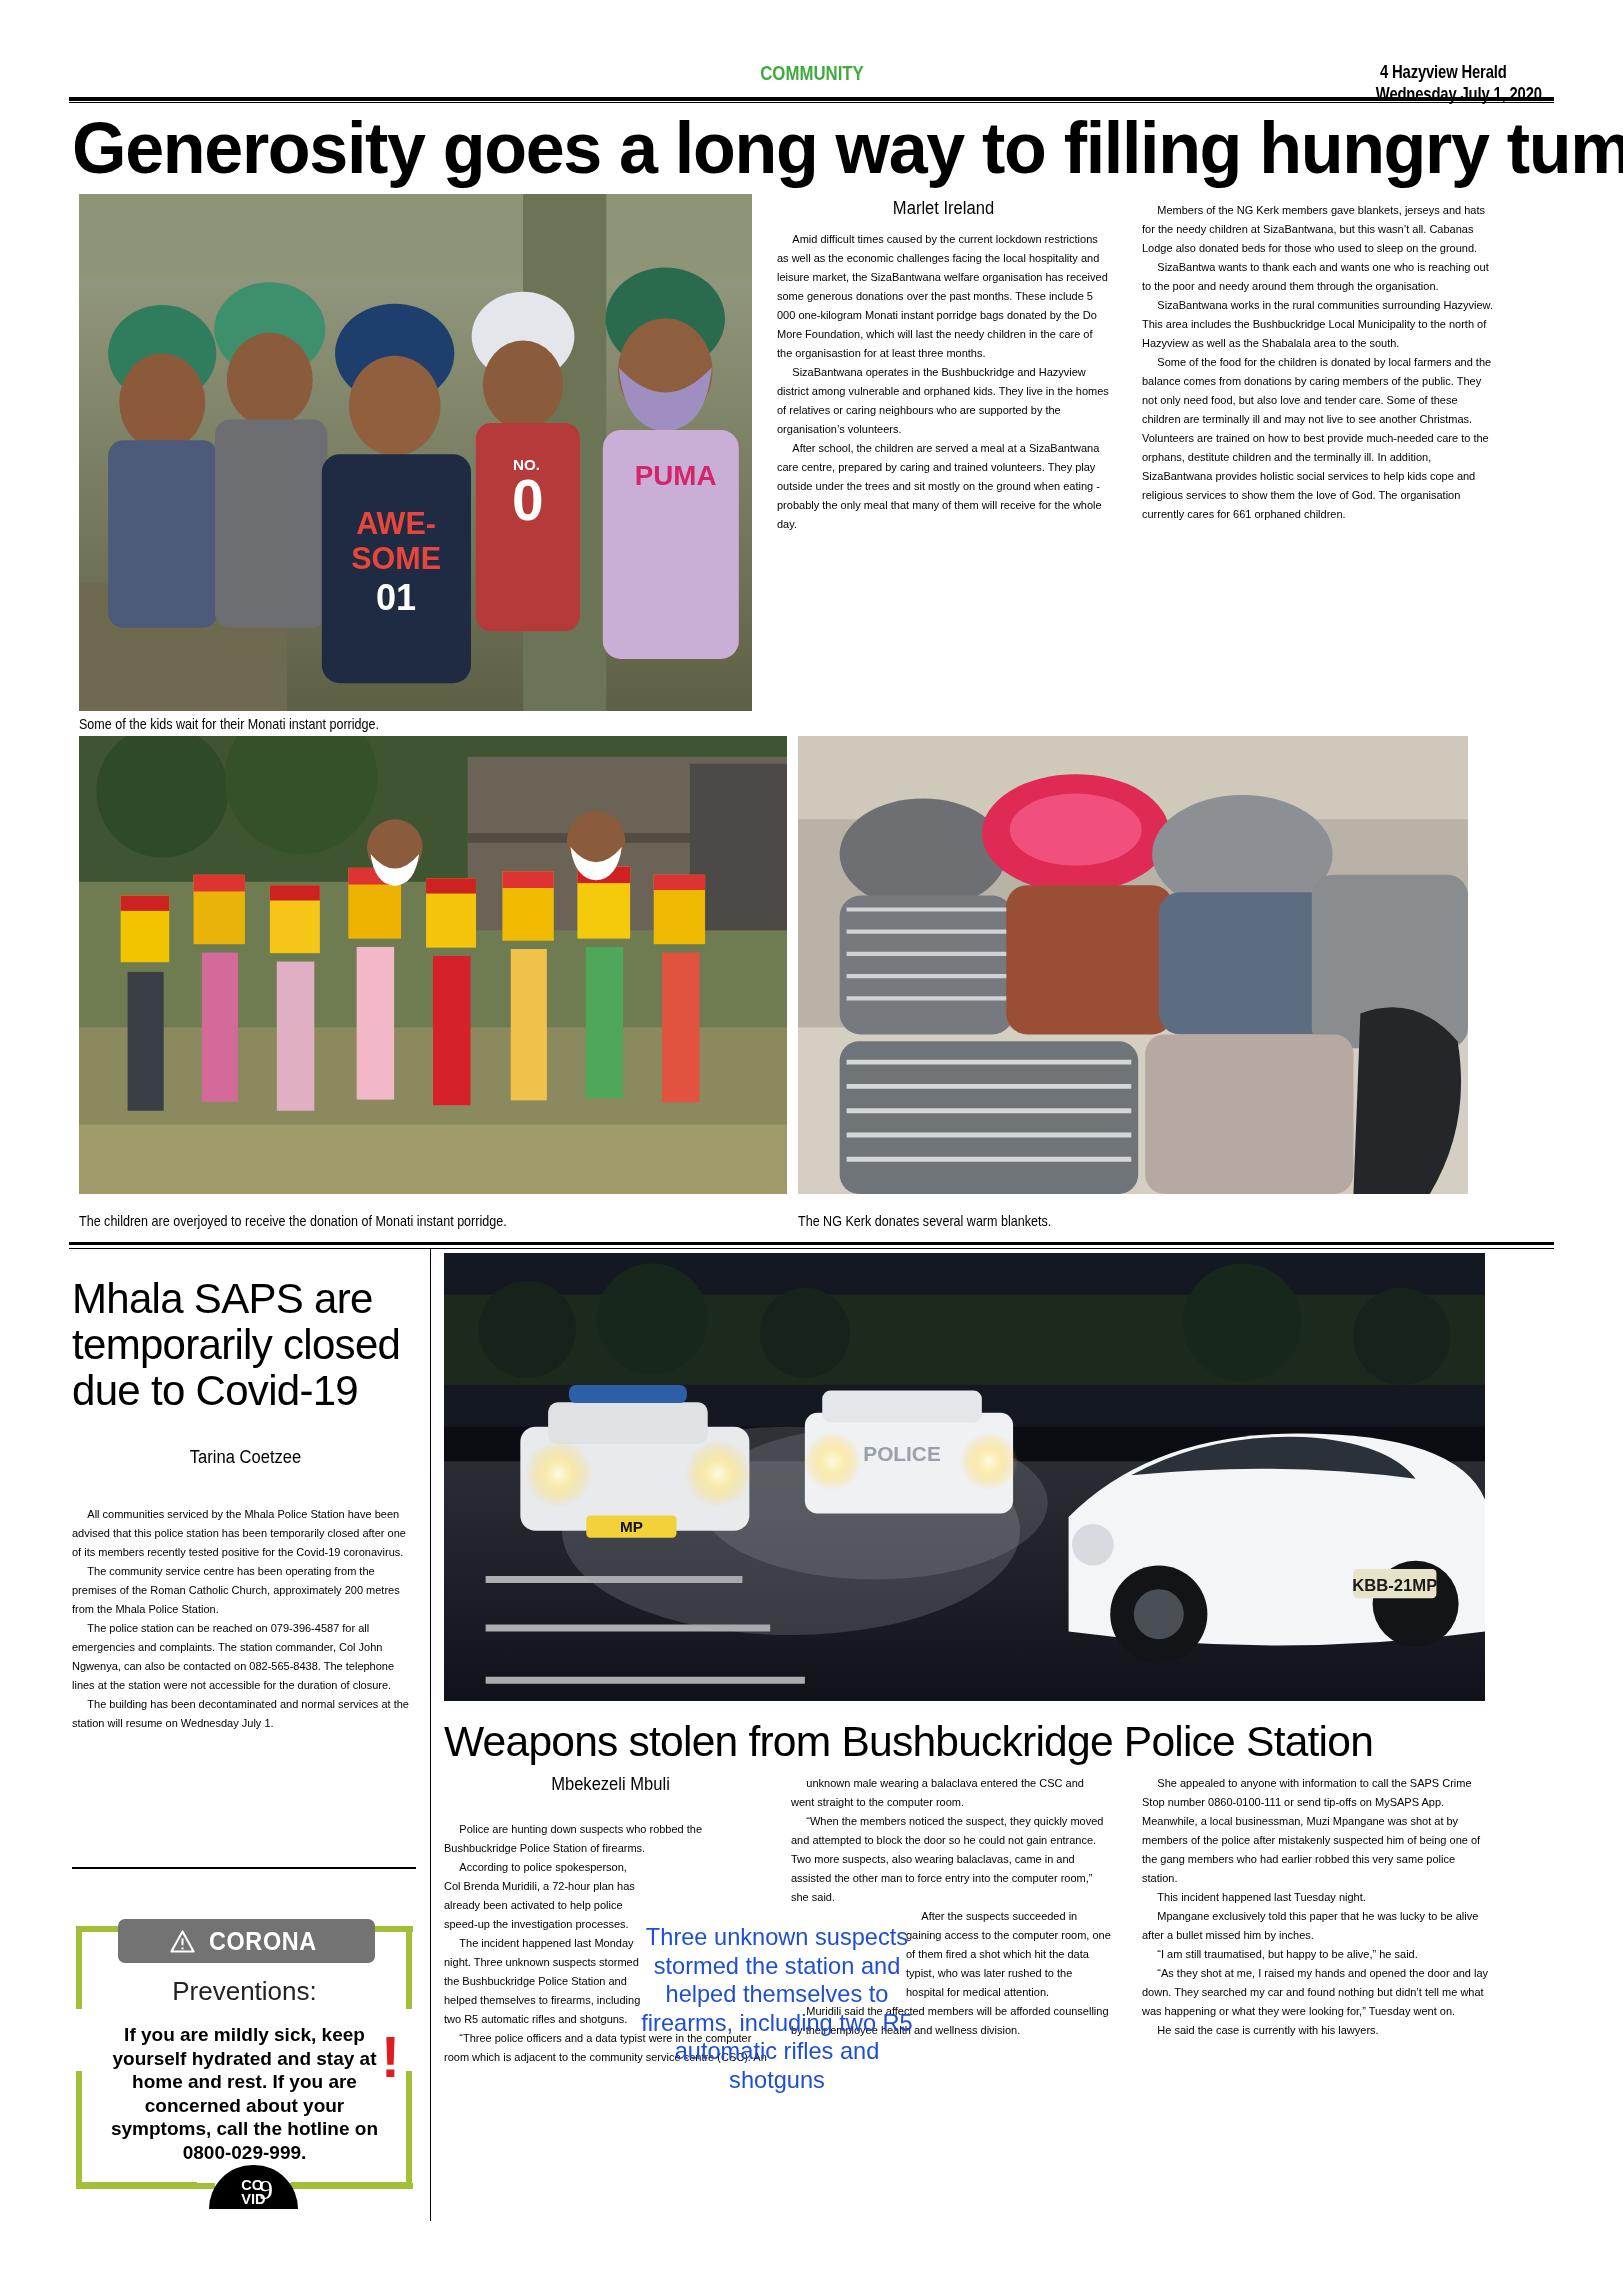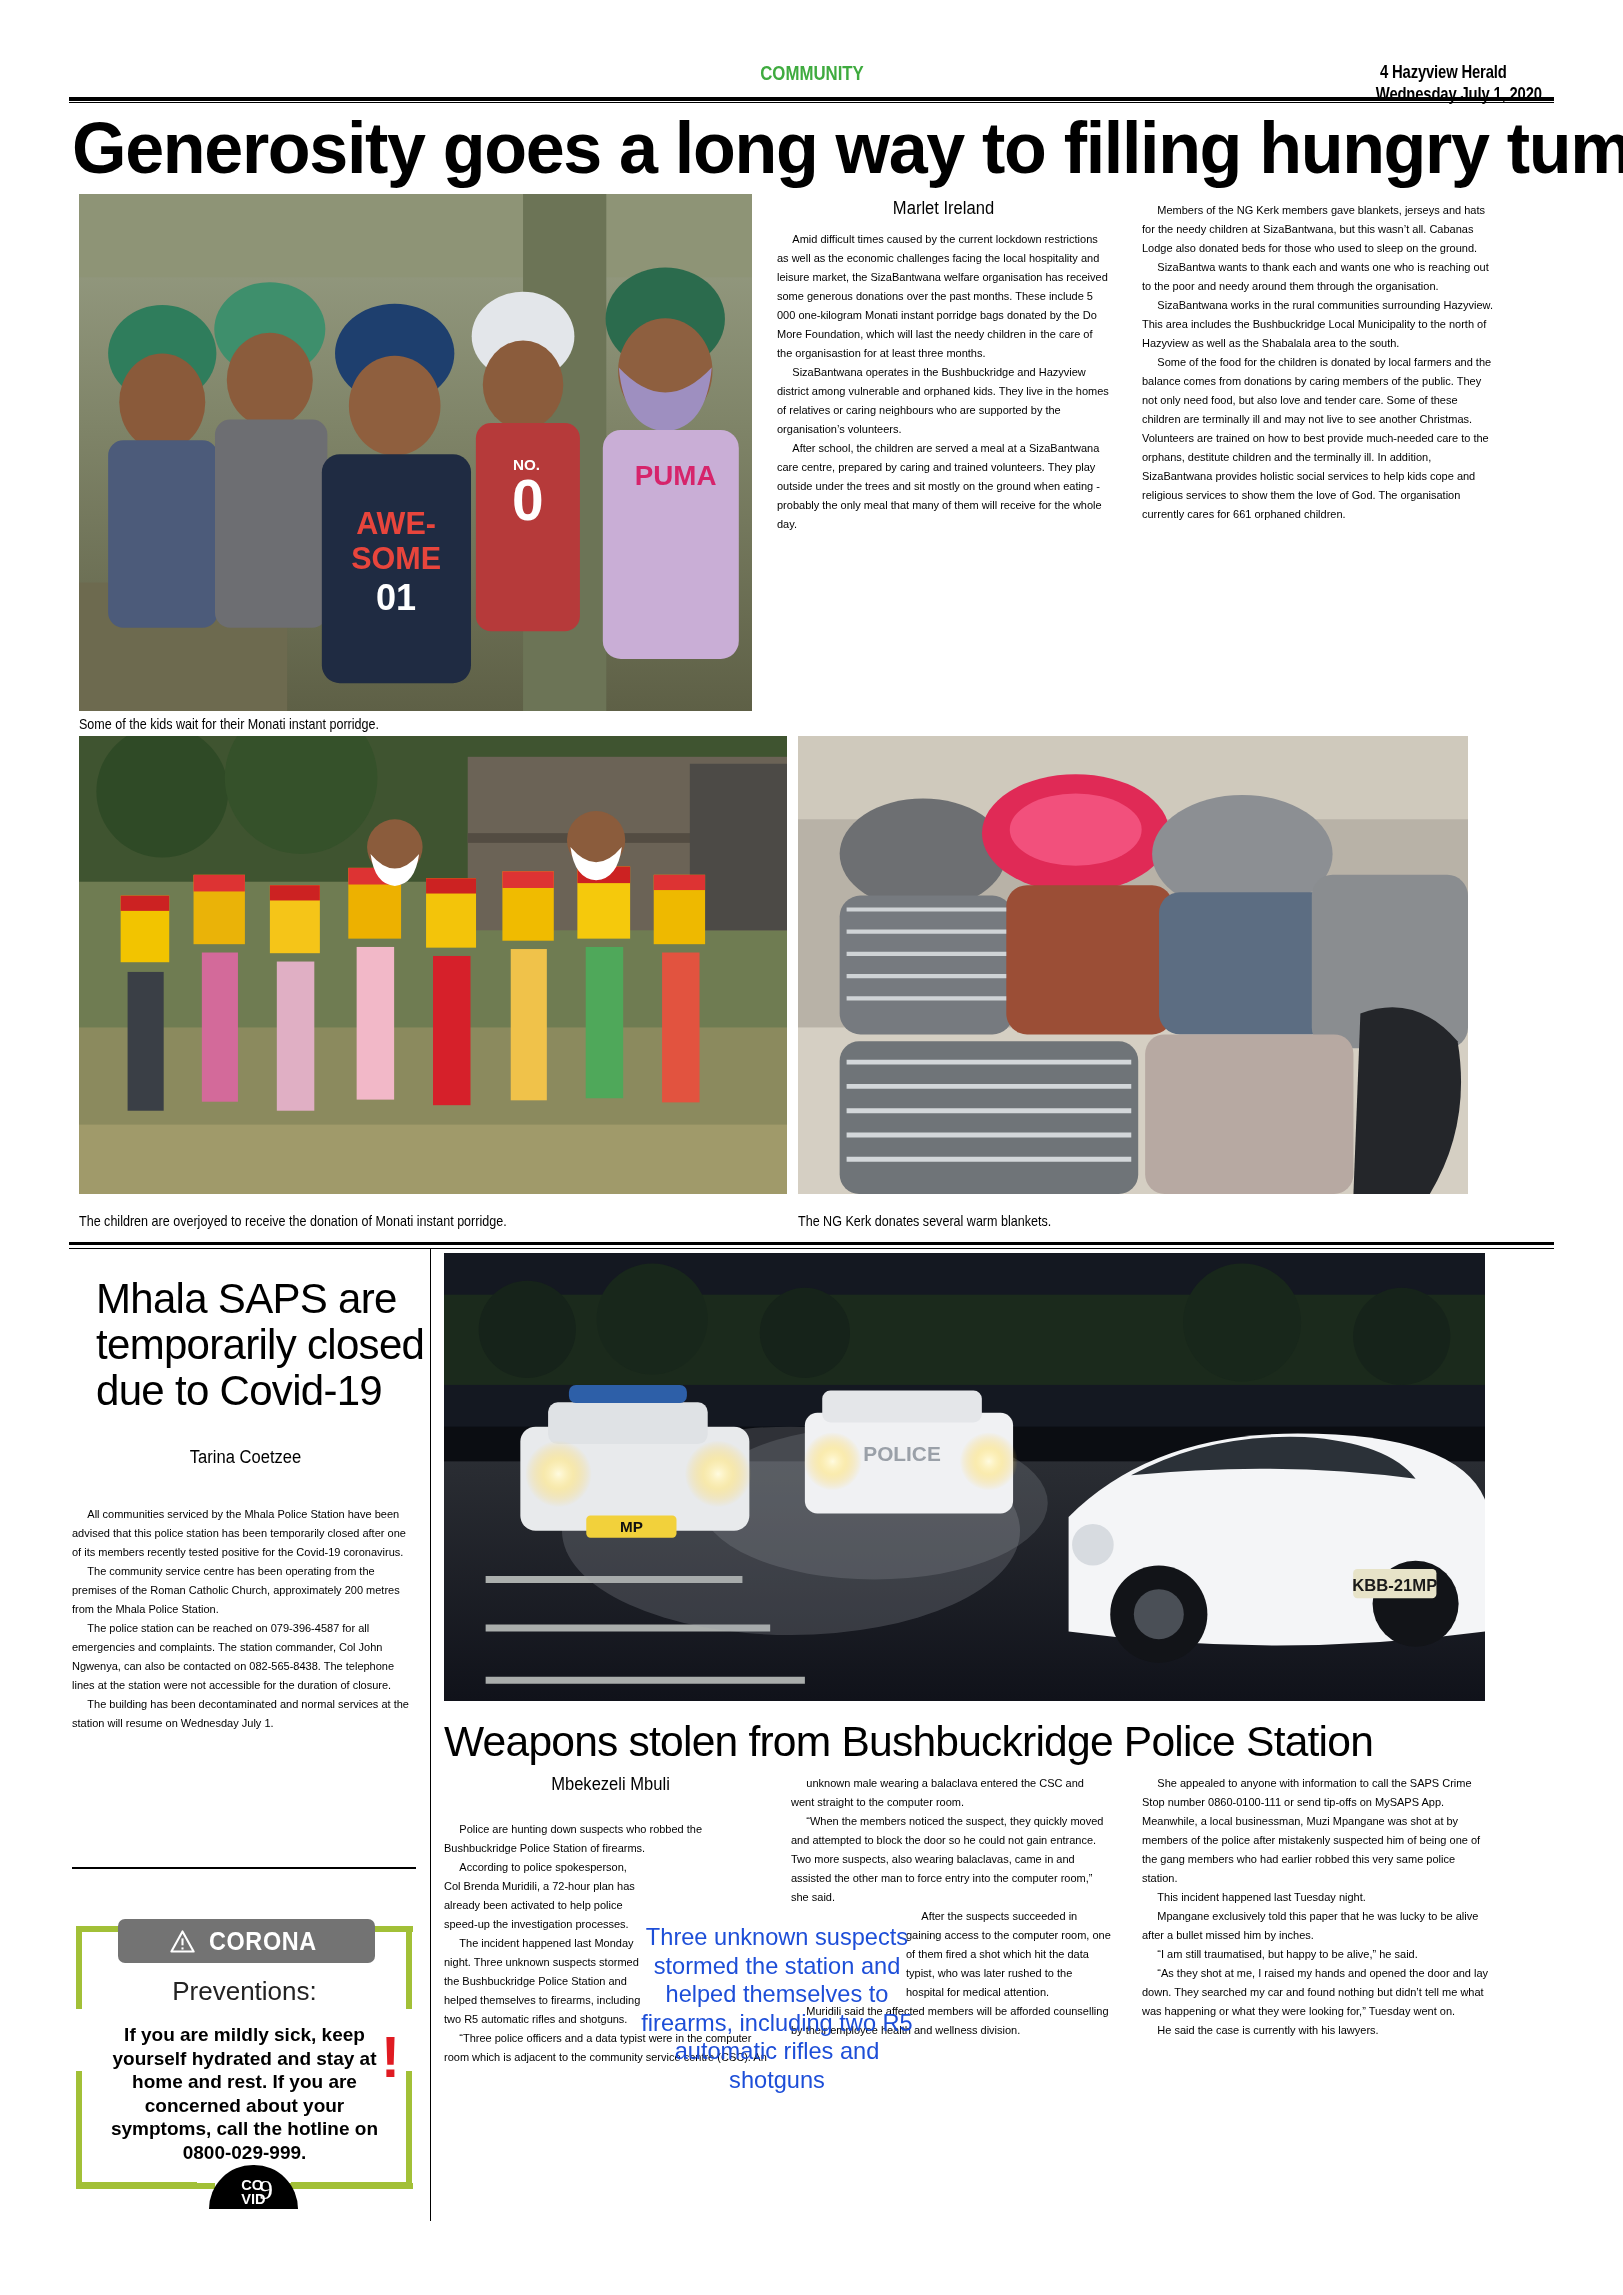--- a/index.html
+++ b/index.html
@@ -77,21 +77,20 @@
   .rule-thin  { position:absolute; background:#000; height:0.7px; }
   .vrule      { position:absolute; background:#000; width:0.7px; }
 
   
   .mhala-headline {
     position:absolute; left:72px; top:1276px; width:347px;
     font-family:"Liberation Sans", sans-serif;
     font-weight:400;
     font-size:42px; line-height:46px;
     letter-spacing:-0.7px;
-    margin-left:24px;
   }
 
   
   .weapons-headline {
     position:absolute; left:444px; top:1719px; width:1118px;
     font-family:"Liberation Sans", sans-serif;
     font-weight:400;
     font-size:43px; line-height:44px;
     letter-spacing:-0.8px;
     transform:scaleX(0.99); transform-origin:left top;

